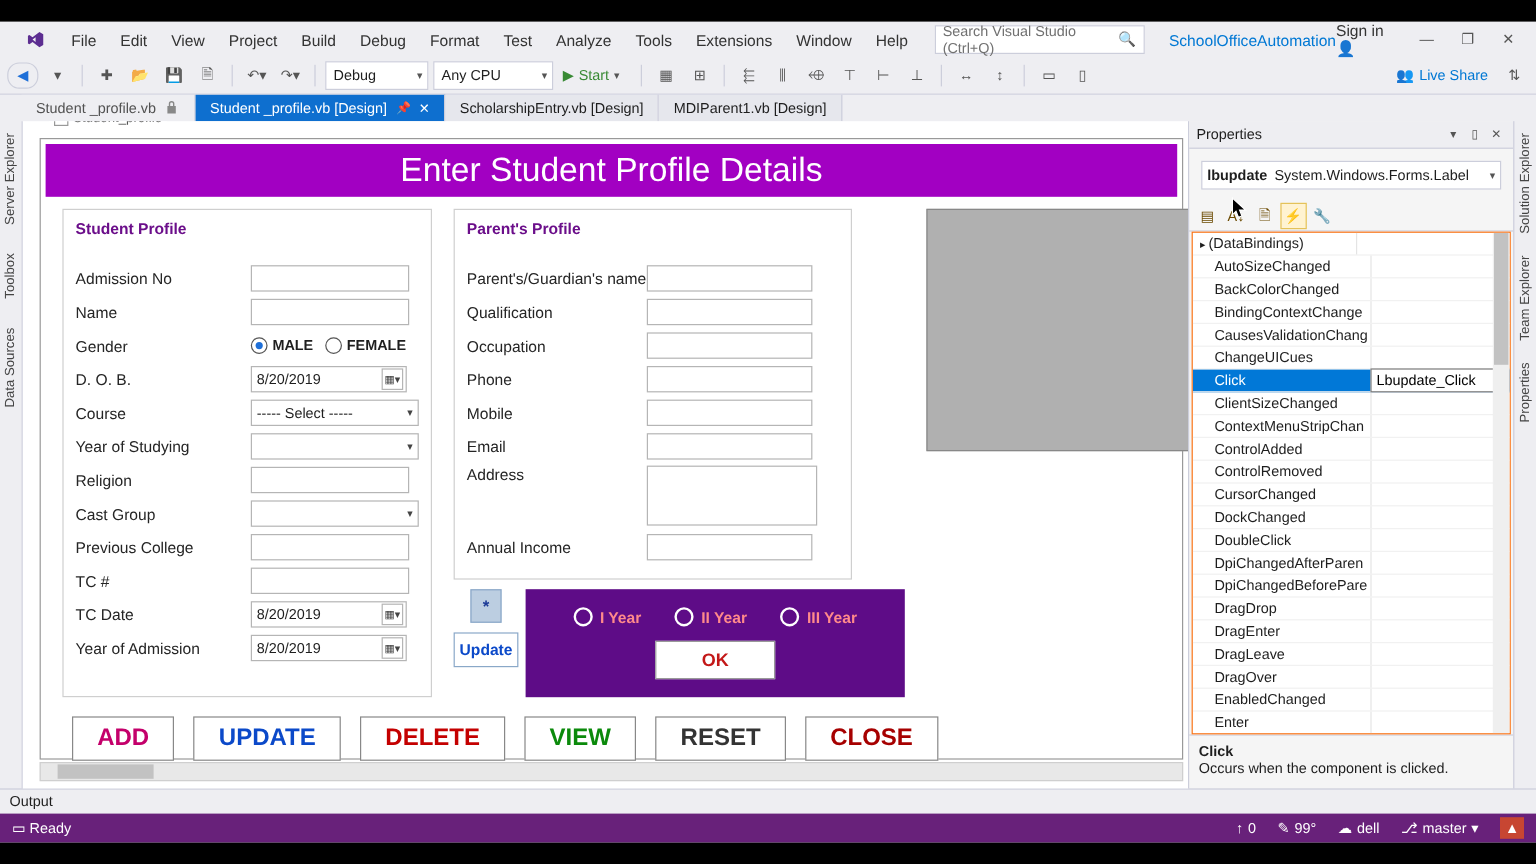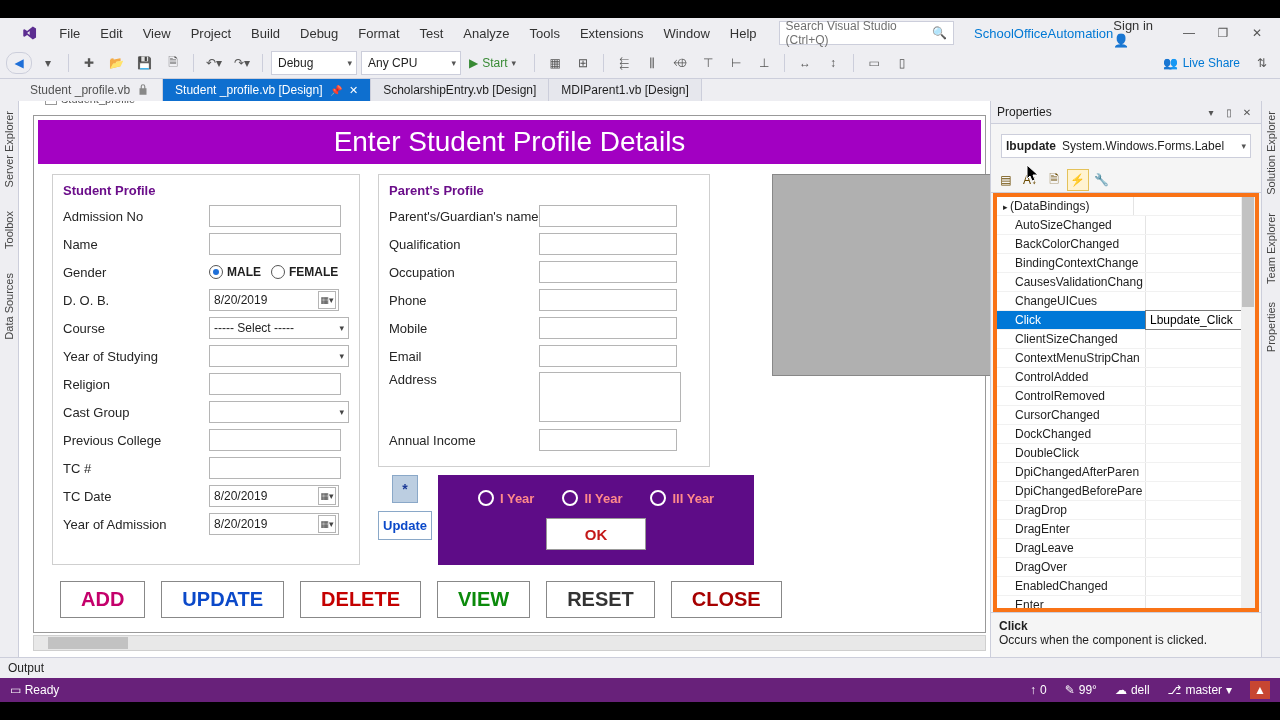--- a/index.html
+++ b/index.html
@@ -38,21 +38,21 @@
 .right-rail{width:18px;background:#eeeef2;display:flex;flex-direction:column;align-items:center;gap:18px;padding-top:10px;border-left:1px solid #cccedb;}
 .right-rail .vtab{writing-mode:vertical-rl;transform:rotate(180deg);font-size:11px;color:#444;}
 
 .designer-wrap{flex:1;background:#fff;overflow:hidden;position:relative;}
 .design-canvas{position:absolute;left:14px;top:14px;right:4px;bottom:24px;border:1px solid #999;background:#fff;}
 .canvas-title{position:absolute;left:22px;top:-8px;background:#fff;padding:0 4px;display:flex;align-items:center;font-size:11px;color:#525252;}
 .canvas-title .box{width:10px;height:10px;border:1px solid #999;background:#fff;margin-right:4px;}
 .banner{margin:4px 4px 0 4px;height:44px;background:#a200c2;color:#fff;font-size:28px;font-family:"Segoe UI",sans-serif;display:flex;align-items:center;justify-content:center;font-weight:400;}
 .form-area{display:flex;gap:18px;padding:10px 18px 0 18px;}
 .group{border:1px solid #cfcfcf;background:#fff;padding:8px 10px 10px 10px;}
-.group-title{font-weight:bold;color:#6b0e8a;font-size:13px;margin-bottom:6px;}
+.group-title{font-weight:bold;color:#6b0e8a;font-size:13px;margin-bottom:22px;}
 .row{display:flex;align-items:center;margin:4px 0;height:24px;}
 .row .lbl{width:146px;color:#252525;font-size:13px;}
 .row .lbl2{width:150px;color:#252525;font-size:13px;}
 .input{width:130px;height:20px;border:1px solid #b5b5b5;background:#fff;}
 .input.w140{width:136px;}
 .date{width:120px;height:20px;border:1px solid #b5b5b5;background:#fff;display:flex;align-items:center;padding:0 4px;position:relative;font-size:12px;}
 .date .pick{position:absolute;right:2px;width:16px;height:16px;border:1px solid #b5b5b5;display:flex;align-items:center;justify-content:center;font-size:9px;color:#444;}
 .combo{width:130px;height:20px;border:1px solid #b5b5b5;background:#fff;position:relative;display:flex;align-items:center;padding:0 4px;font-size:12px;}
 .combo::after{content:"▾";position:absolute;right:4px;font-size:9px;color:#444;}
 .radio{display:flex;align-items:center;gap:4px;margin-right:10px;font-size:12px; font-weight:bold;}
@@ -76,21 +76,21 @@
 
 .props{width:270px;background:#f5f5f5;border-left:1px solid #cccedb;display:flex;flex-direction:column;}
 .props-header{height:22px;background:#eeeef2;border-bottom:1px solid #cccedb;display:flex;align-items:center;padding:0 6px;font-size:12px;}
 .props-header .spacer{flex:1;}
 .props-header .btn{width:16px;height:14px;display:flex;align-items:center;justify-content:center;color:#555;font-size:10px;margin-left:2px;}
 .props-obj{height:22px;background:#fff;border:1px solid #cccedb;margin:10px;display:flex;align-items:center;padding:0 4px;font-size:12px;}
 .props-obj .name{font-weight:bold;margin-right:6px;}
 .props-tools{height:24px;display:flex;align-items:center;gap:2px;padding:0 4px;border-bottom:1px solid #cccedb;}
 .props-tools .t{width:20px;height:20px;border:1px solid transparent;display:flex;align-items:center;justify-content:center;font-size:12px;color:#6b4a00;}
 .props-tools .t.active{background:#fff3d1;border-color:#e4c25a;}
-.events{flex:1;overflow:hidden;position:relative;background:#fff;border:4px solid #f97316;margin:0 2px;}
+.events{flex:1;overflow:hidden;position:relative;background:#fff;border:1px solid #f97316;margin:0 2px;}
 .events-scroll{position:absolute;right:0;top:0;bottom:0;width:14px;background:#efefef;}
 .events-scroll .thumb{position:absolute;top:0;left:1px;right:1px;height:110px;background:#c2c2c2;}
 .ev-row{height:18px;display:flex;align-items:center;font-size:12px;border-bottom:1px solid #f1f1f1;}
 .ev-row .key{width:130px;padding-left:18px;overflow:hidden;white-space:nowrap;text-overflow:clip;}
 .ev-row .val{flex:1;padding-left:4px;border-left:1px solid #e4e4e4;height:100%;display:flex;align-items:center;}
 .ev-row.first .key{padding-left:6px;}
 .ev-row.first .key::before{content:"▸ ";font-size:9px;}
 .ev-row.sel{background:#0178d7;color:#fff;}
 .ev-row.sel .val{background:#fff;color:#000;border:1px solid #7a7a7a;position:relative;}
 .ev-row.sel .val::after{content:"▾";position:absolute;right:4px;font-size:9px;color:#444;}

